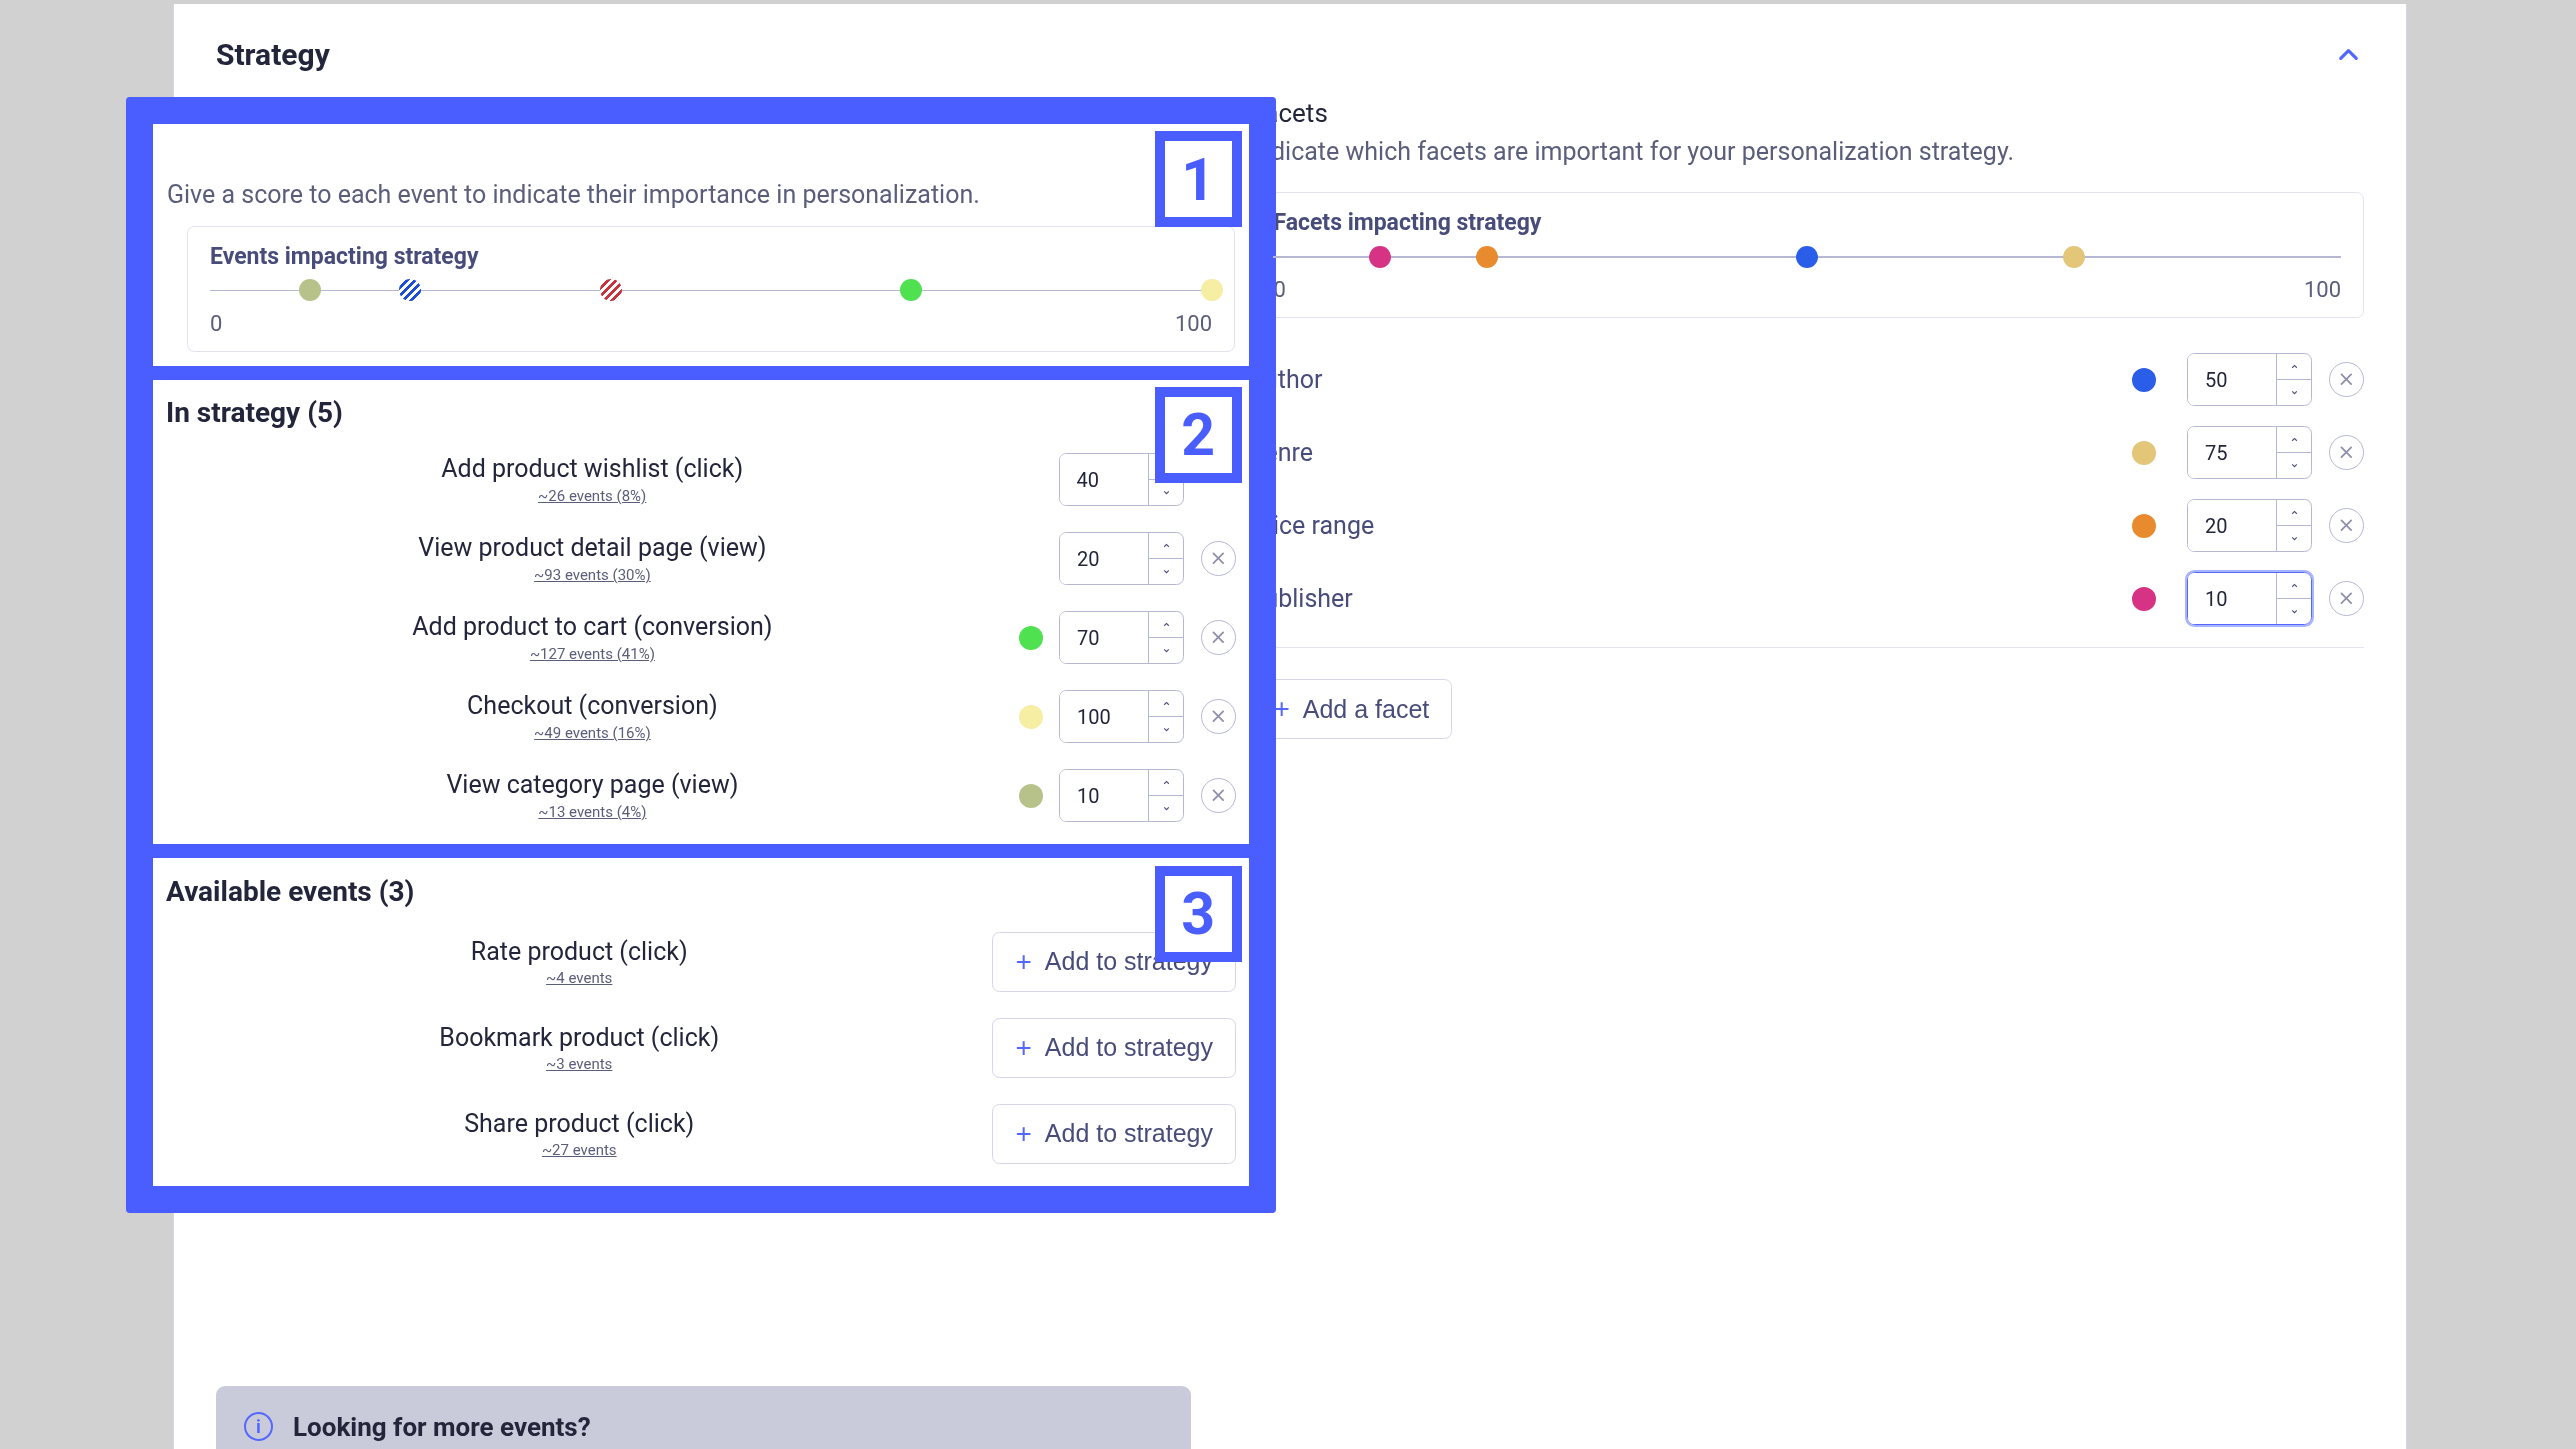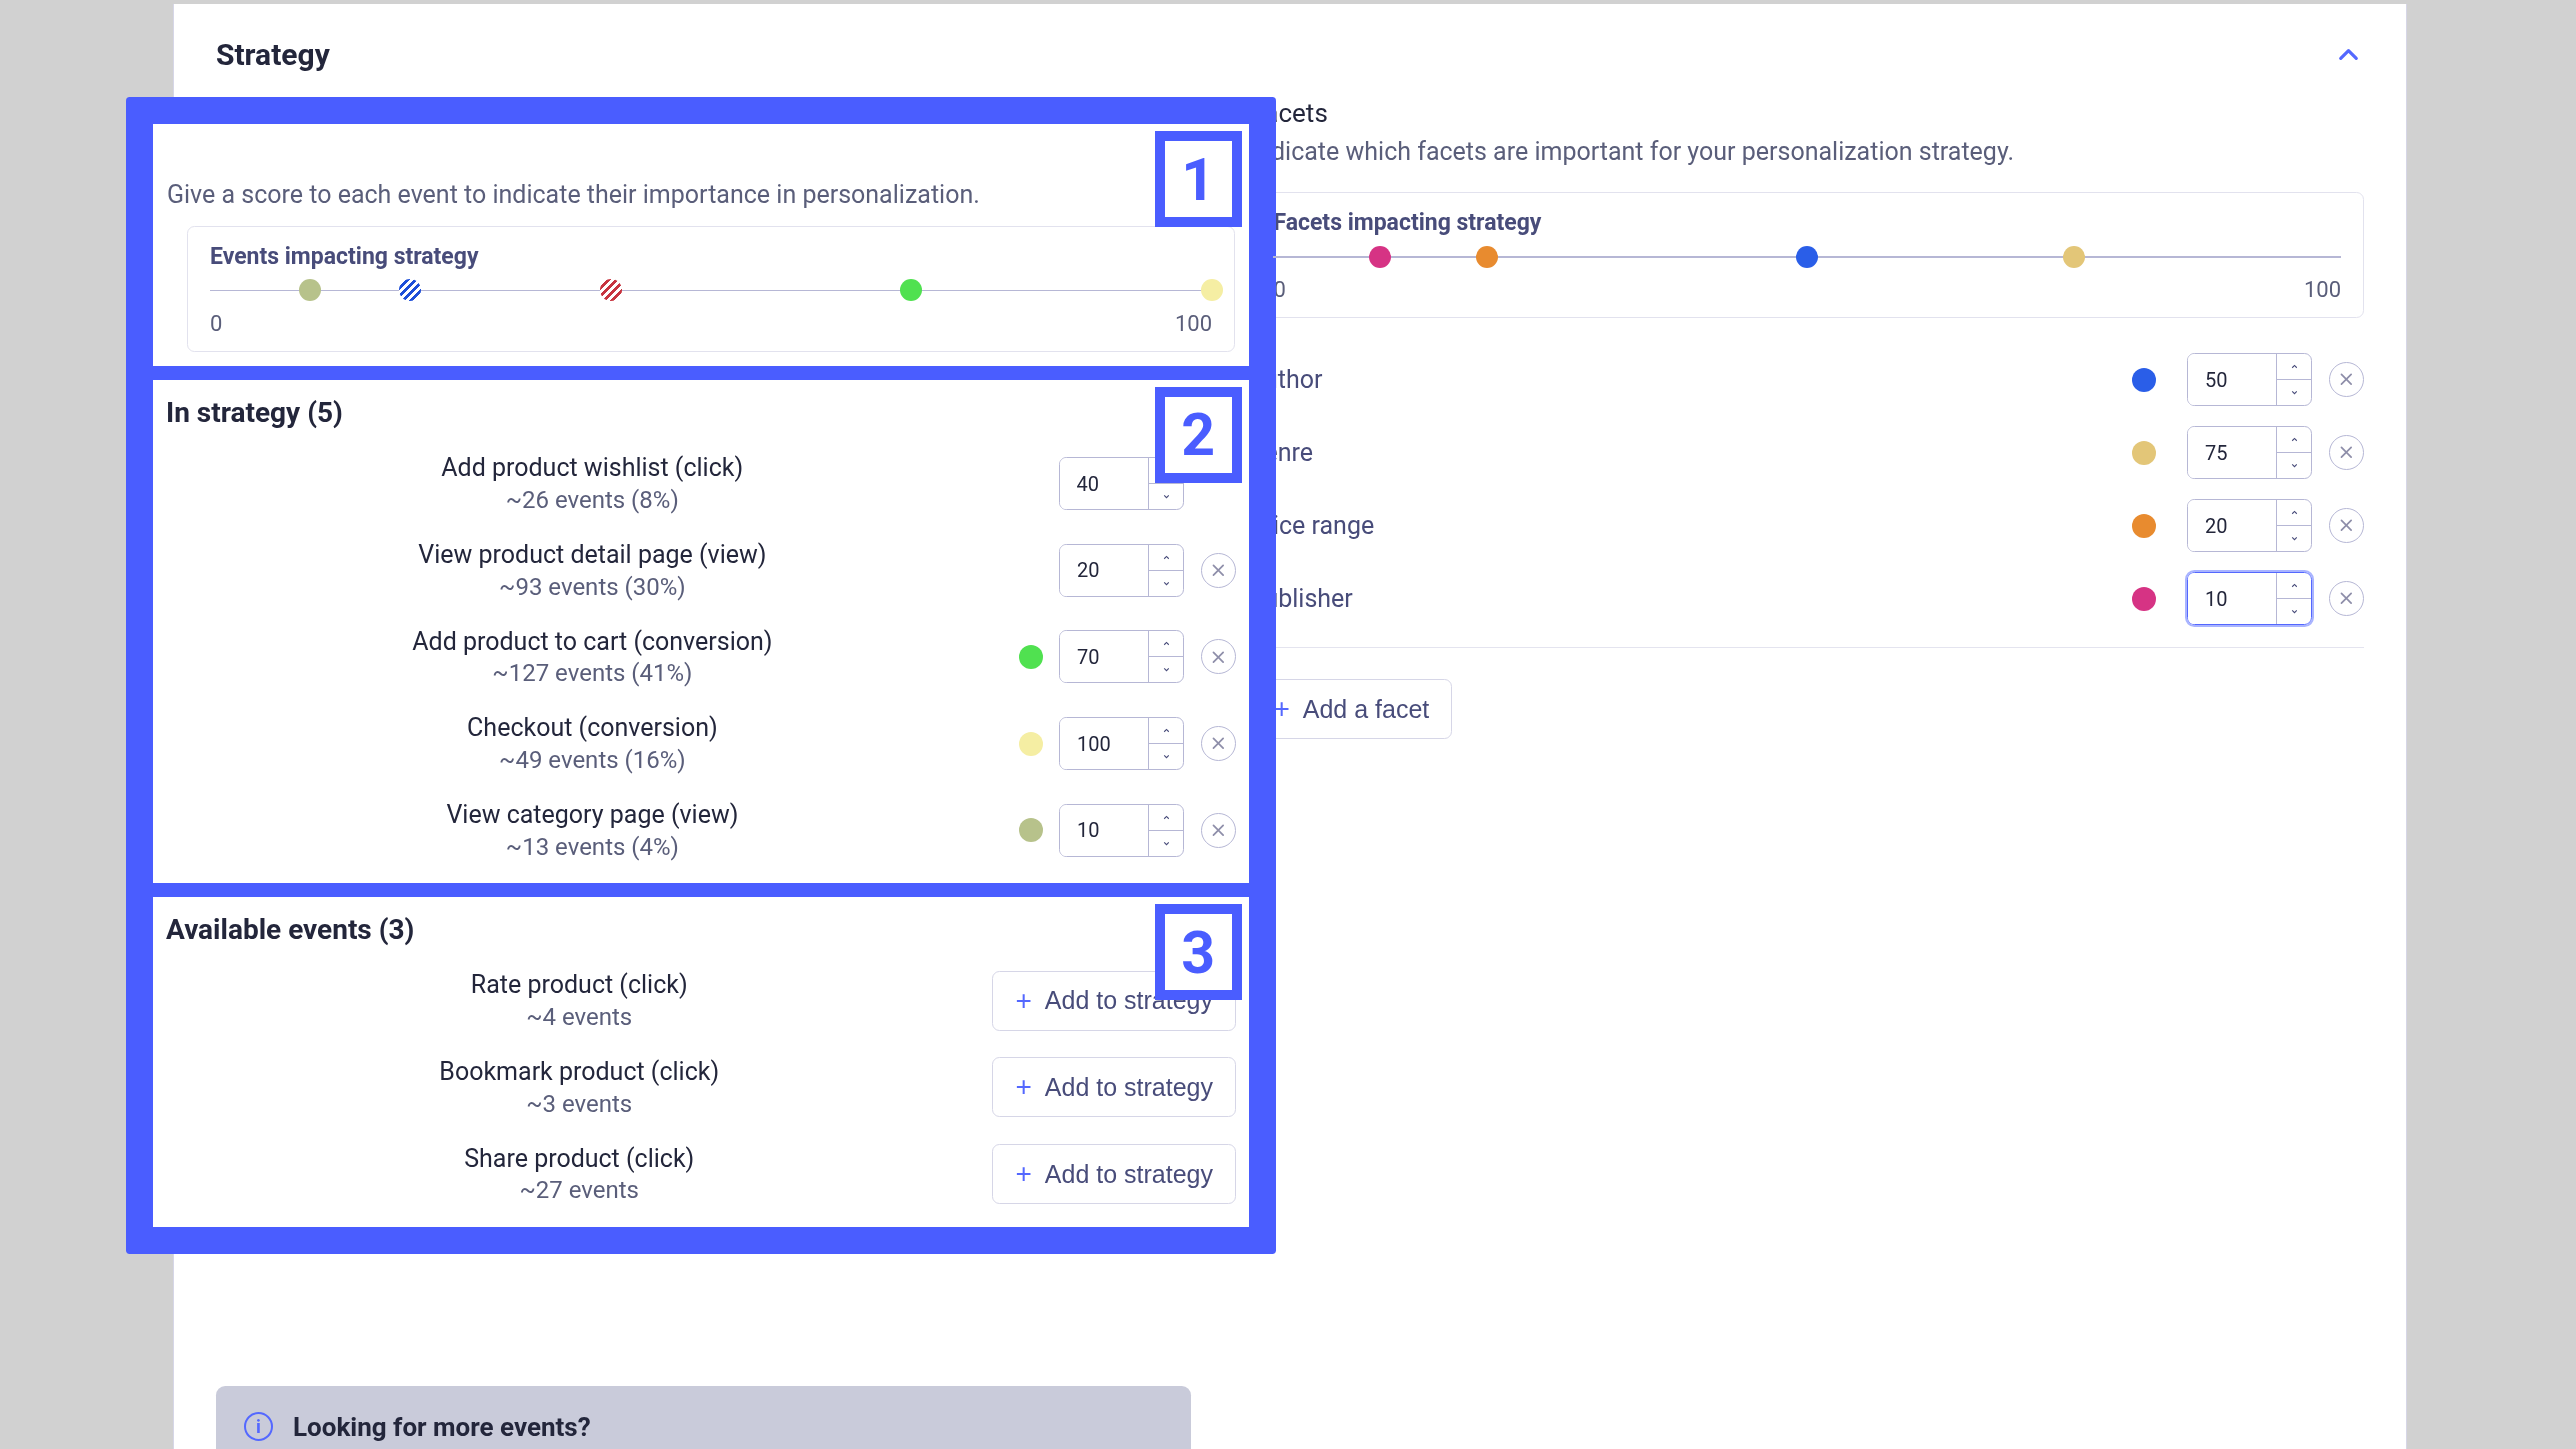--- a/index.html
+++ b/index.html
@@ -144,21 +144,21 @@
 }
 
 
 .row {
   display: flex;
   align-items: center;
   padding: 13px 13px 13px 13px;
 }
 .row-info { flex: 1; text-align: center; }
 .row-name { font-size: 25px; color: #23263b; }
-.row-sub { font-size: 24px; color: #5a5e7a; margin-top: 3.7px; }
+.row-sub { font-size: 15px; color: #5a5e7a; margin-top: 3.7px; text-decoration: underline; }
 .row-dot {
   width: 24px;
   height: 24px;
   border-radius: 50%;
   margin-right: 16.6px;
 }
 .stepper {
   display: flex;
   border: 0.9px solid #b6b7d5;
   border-radius: 7.4px;

